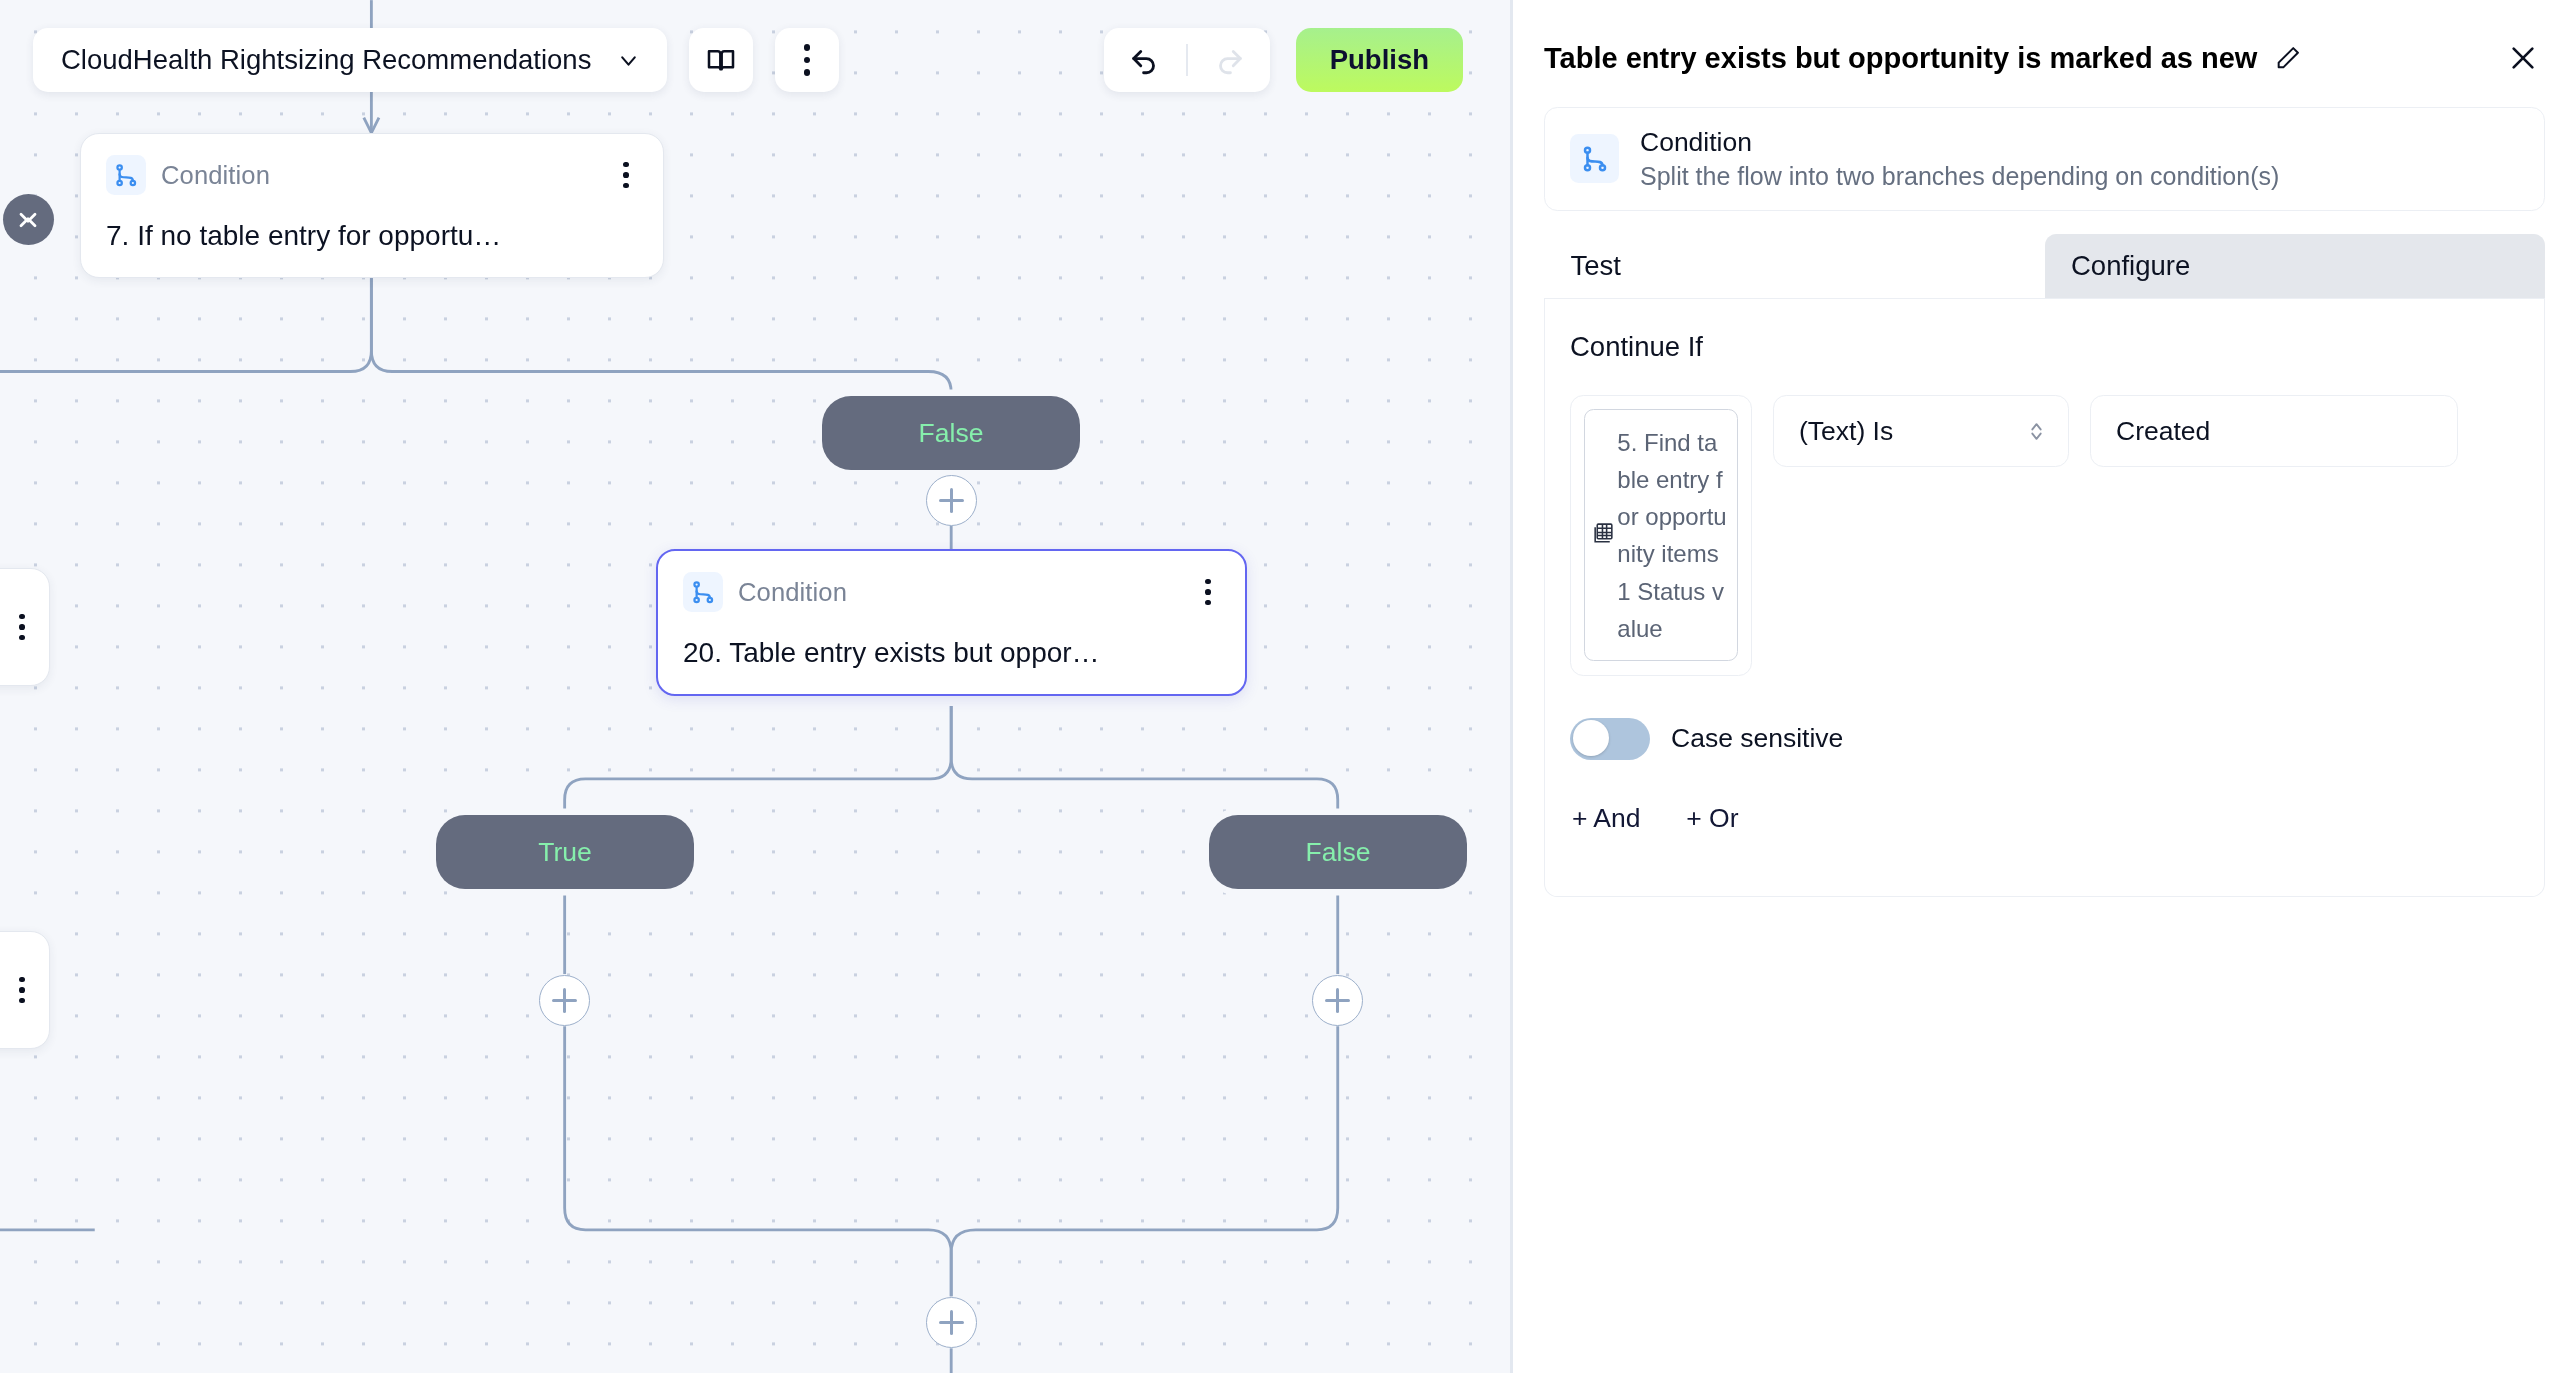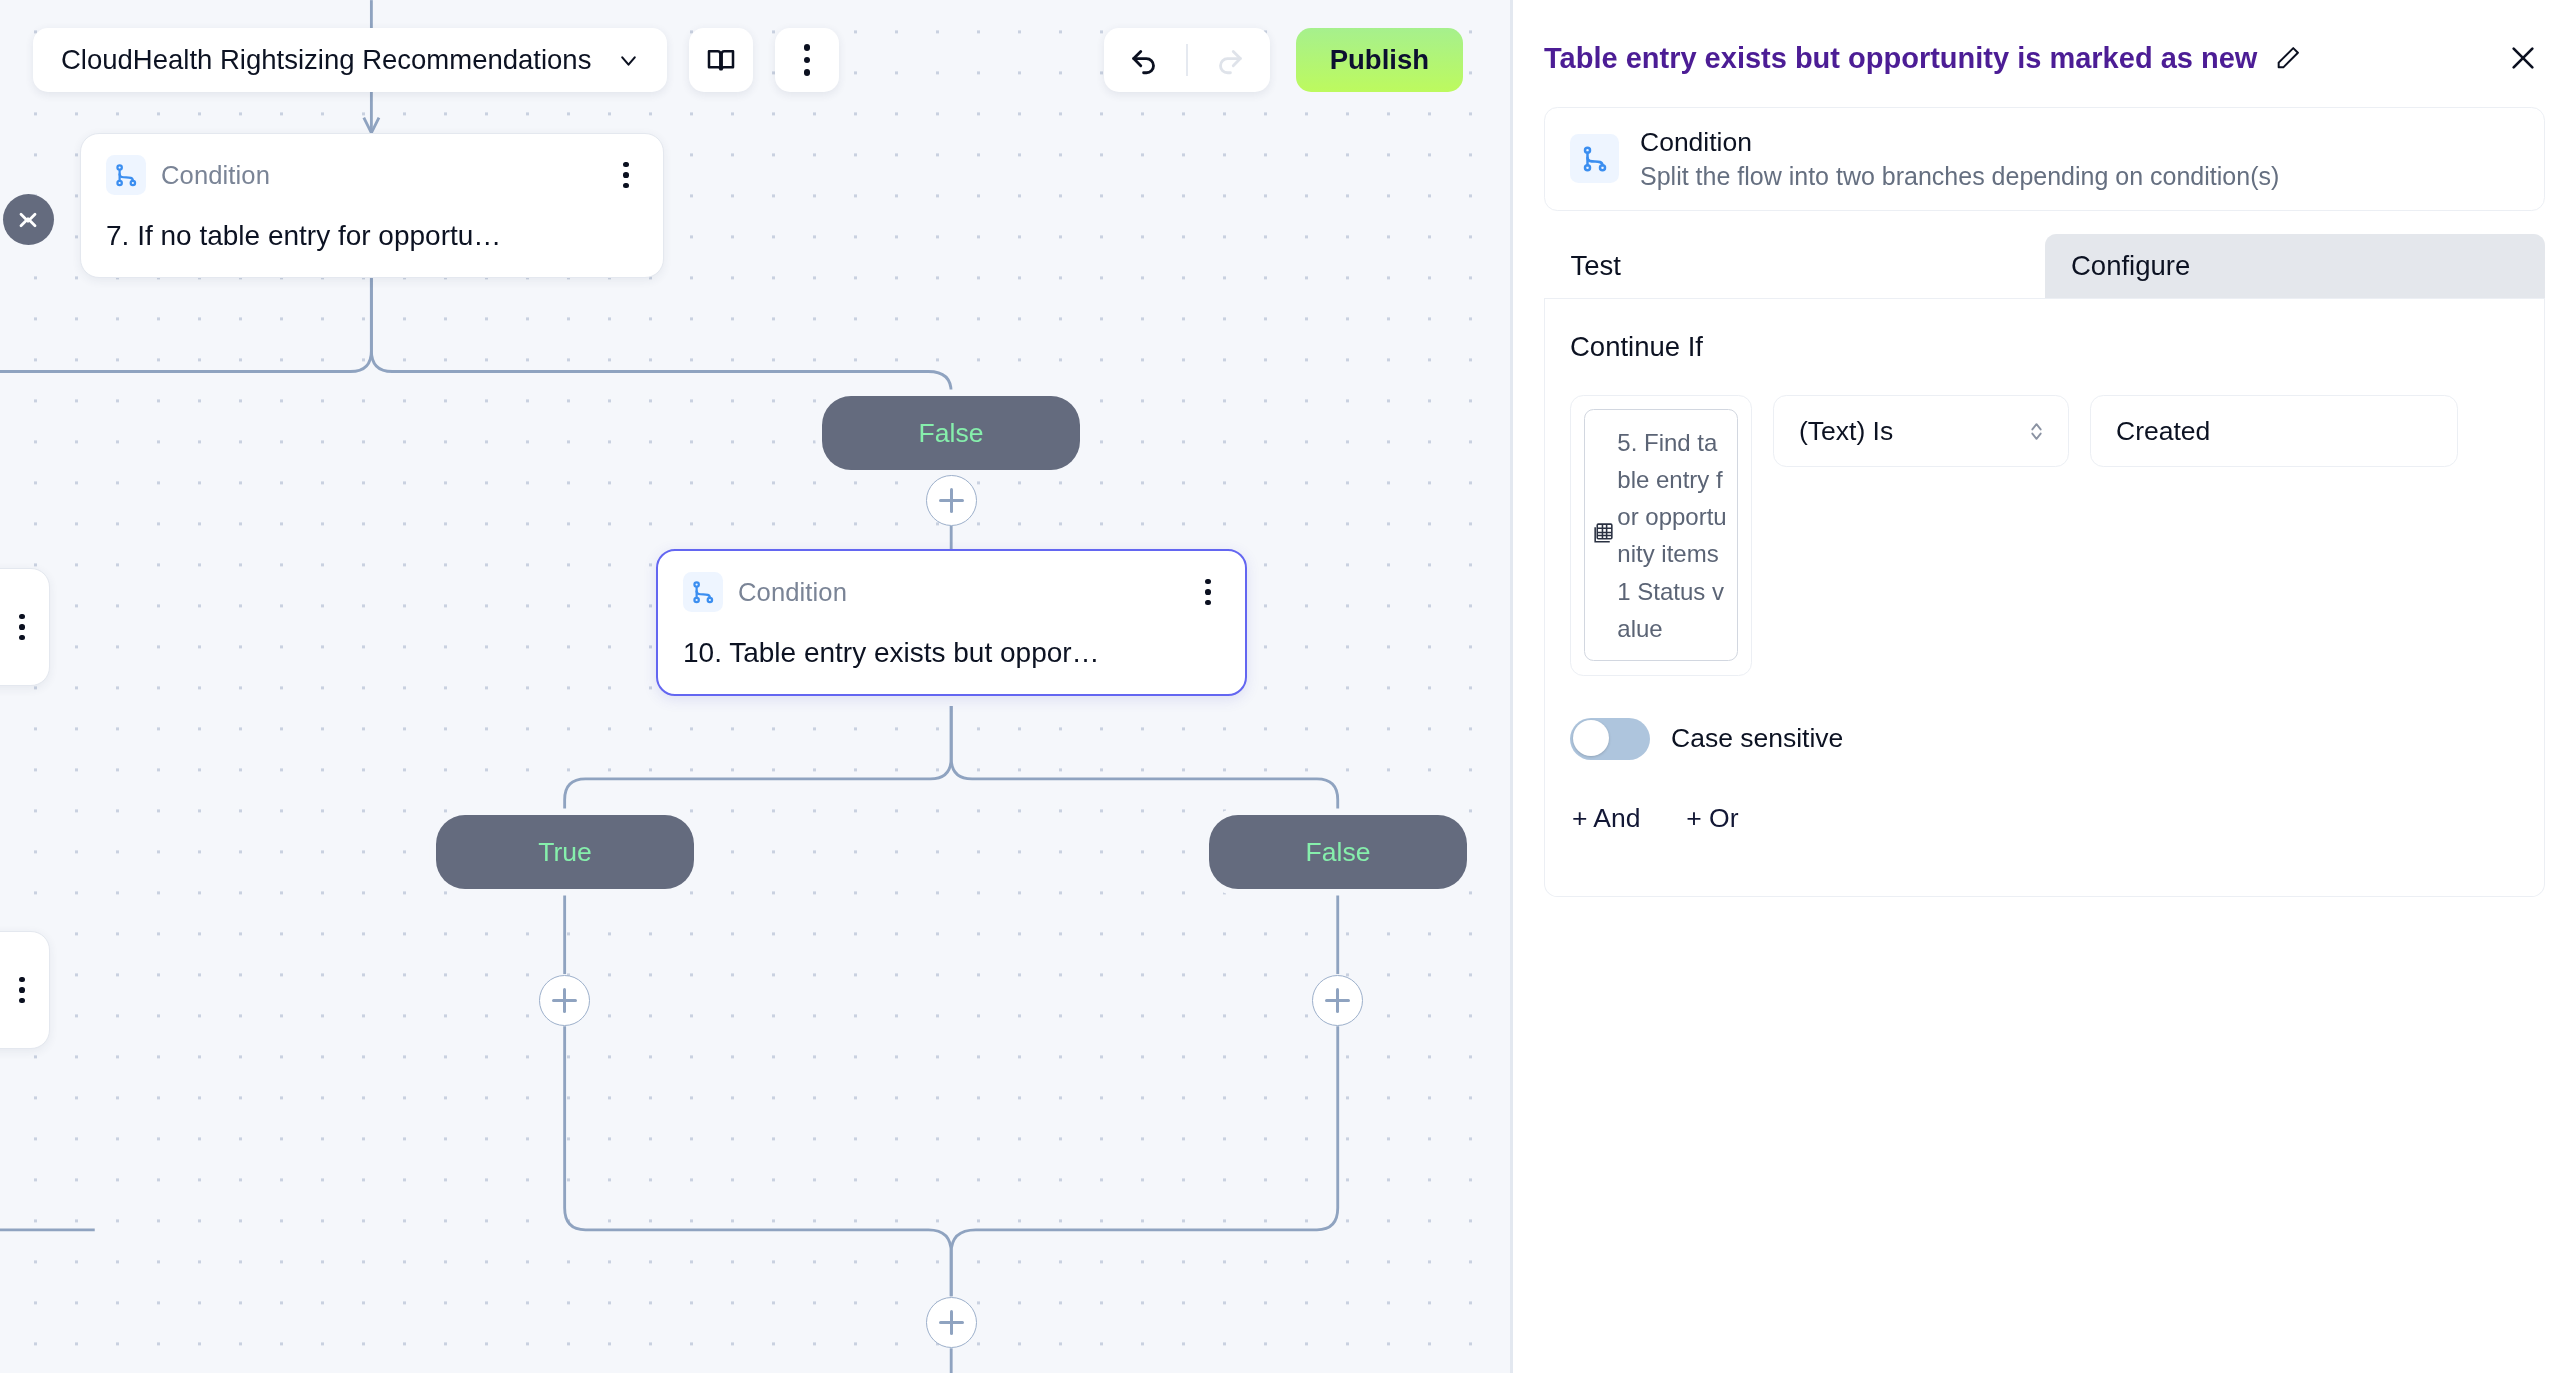--- a/index.html
+++ b/index.html
@@ -211,21 +211,21 @@
     padding: 0 31px;
   }
   .panel-header {
     display: flex; align-items: center;
     padding-top: 36px;
     gap: 17px;
   }
   .panel-title {
     font-size: 29px;
     font-weight: bold;
-    color: #4c1d95;
+    color: #000000;
     white-space: nowrap;
     text-align: center;
   }
   .edit-icon { cursor: pointer; display: flex; align-items: center; }
   .panel-close {
     margin-left: auto;
     width: 44px; height: 44px;
     display: flex; align-items: center; justify-content: center;
     cursor: pointer;
   }
@@ -451,21 +451,21 @@
             <path d="M6 11 v6"></path>
           </svg>
         </span>
         <span class="node-type">Condition</span>
         <span class="node-kebab">
             <i></i>
             <i></i>
             <i></i>
           </span>
       </div>
-      <div class="node-title">10. Table entry exists but oppor…</div>
+      <div class="node-title">20. Table entry exists but oppor…</div>
     </div>
 
     <div class="pill" style="left:436px; top:815px;">True</div>
     <div class="pill" style="left:1209px; top:815px;">False</div>
 
     <div class="plus" style="left:539px; top:975px;"></div>
     <div class="plus" style="left:1312px; top:975px;"></div>
     <div class="plus" style="left:926px; top:1297px;"></div>
 
     <div class="toolbar">

